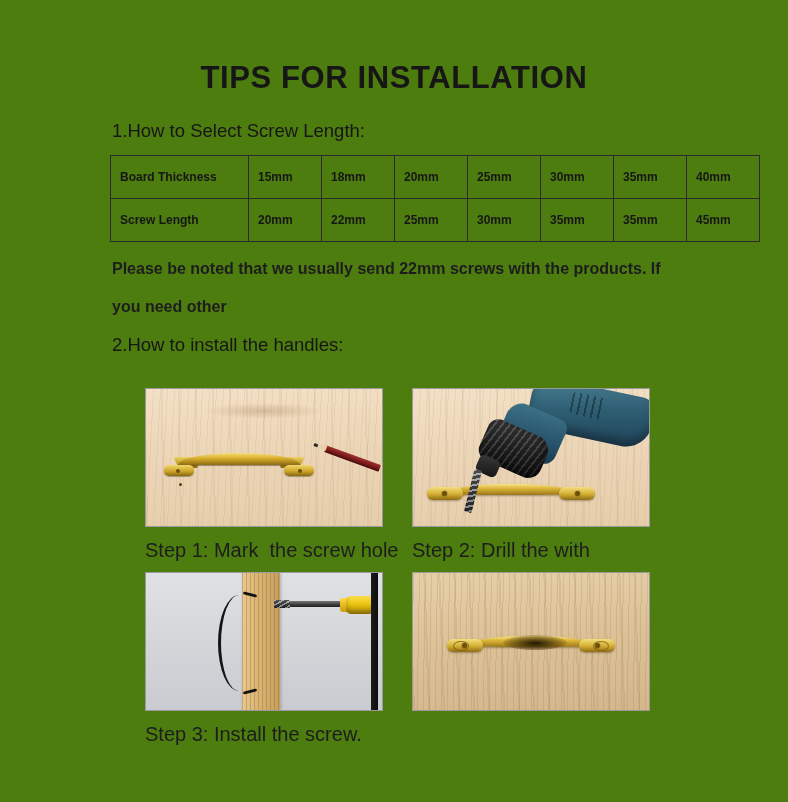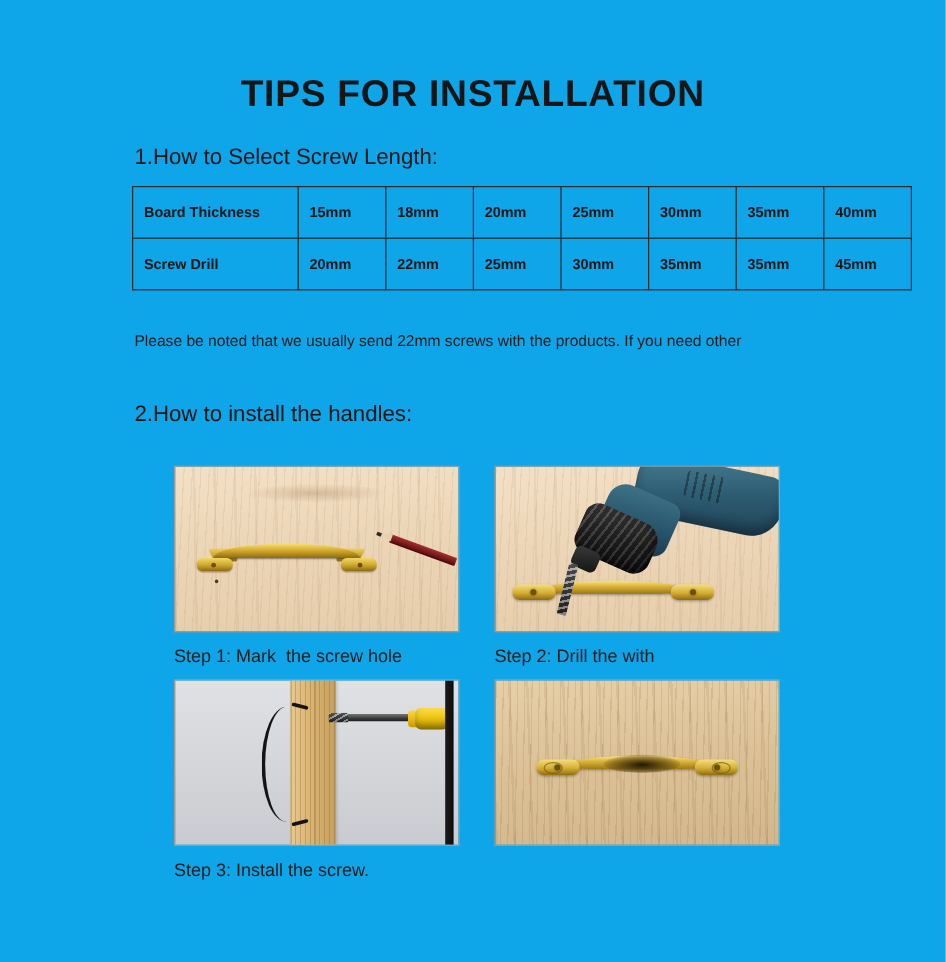--- a/index.html
+++ b/index.html
@@ -12,21 +12,21 @@
     height: 802px;
     font-family: "Liberation Sans", sans-serif;
     color: #1a1a1a;
     position: relative;
     overflow: hidden;
   }
 
   .page {
     position: absolute;
     inset: 0;
-    background: #0ea5e9;
+    background: #4d7c0f;
   }
 
   
   .doc-title {
     position: absolute;
     left: 0;
     top: 60px;
     width: 788px;
     text-align: center;
     font-size: 31px;
@@ -69,24 +69,24 @@
     width: 128px;
   }
   .screw-table td.val {
     width: 63px;
   }
 
   
   .note {
     position: absolute;
     left: 112px;
-    top: 265px;
+    top: 250px;
     width: 580px;
-    font-size: 13px;
-    font-weight: 400;
+    font-size: 16px;
+    font-weight: 700;
     line-height: 38px;
     color: #1d1d1d;
   }
 
   
   .steps {
     position: absolute;
     left: 145px;
     top: 388px;
     width: 505px;
@@ -100,21 +100,21 @@
   }
   .photo {
     width: 238px;
     height: 139px;
     position: relative;
     overflow: hidden;
     border: 1px solid #9a9a9a;
     box-sizing: border-box;
   }
   .caption {
-    font-size: 15px;
+    font-size: 20px;
     font-weight: 400;
     color: #1d1d1d;
     padding-top: 12px;
     padding-bottom: 10px;
     white-space: pre;
   }
 
   
   .wood-light {
     position: absolute;
@@ -434,21 +434,21 @@
         <td class="rowhead">Board Thickness</td>
         <td class="val">15mm</td>
         <td class="val">18mm</td>
         <td class="val">20mm</td>
         <td class="val">25mm</td>
         <td class="val">30mm</td>
         <td class="val">35mm</td>
         <td class="val">40mm</td>
       </tr>
       <tr>
-        <td class="rowhead">Screw Drill</td>
+        <td class="rowhead">Screw Length</td>
         <td class="val">20mm</td>
         <td class="val">22mm</td>
         <td class="val">25mm</td>
         <td class="val">30mm</td>
         <td class="val">35mm</td>
         <td class="val">35mm</td>
         <td class="val">45mm</td>
       </tr>
     </tbody>
   </table>

